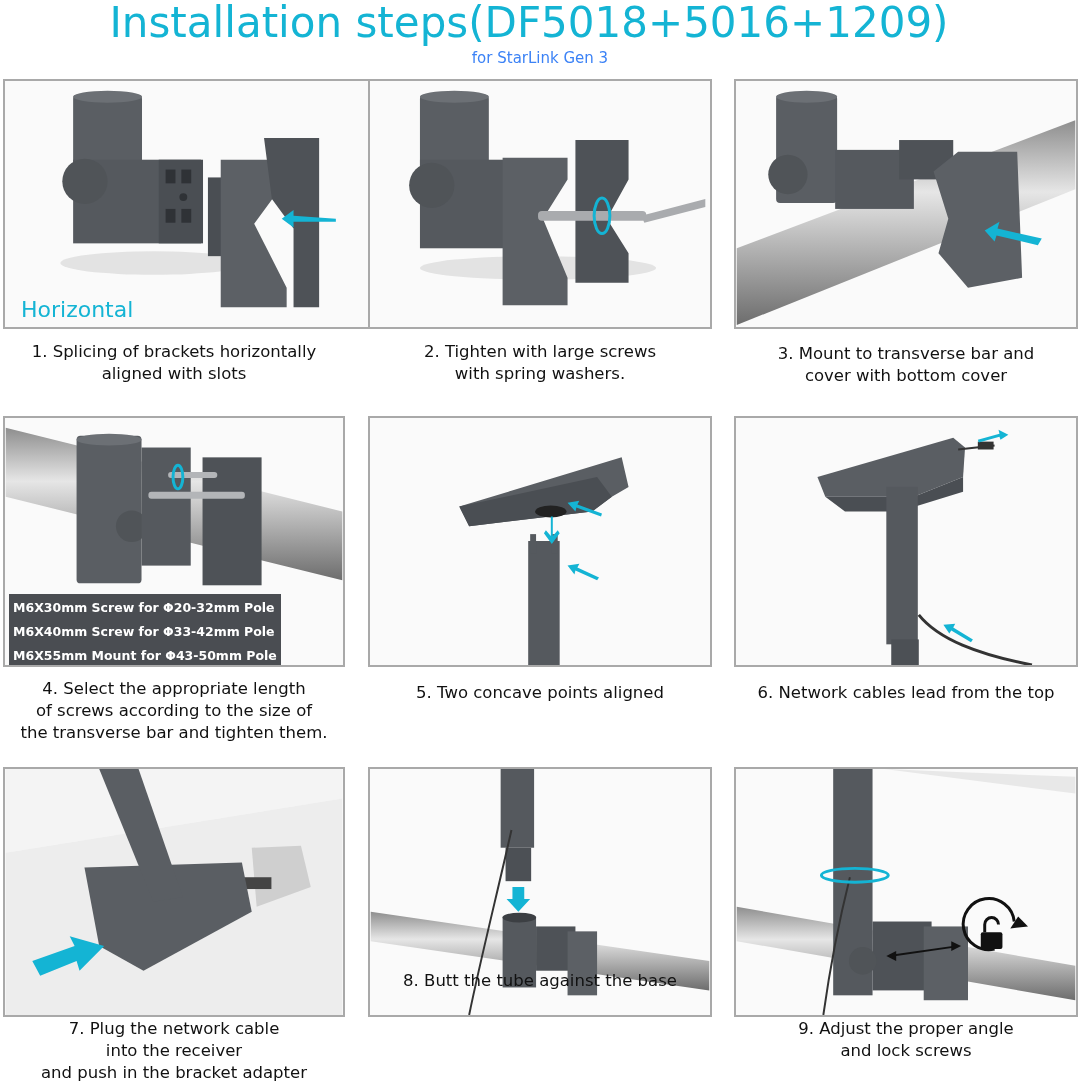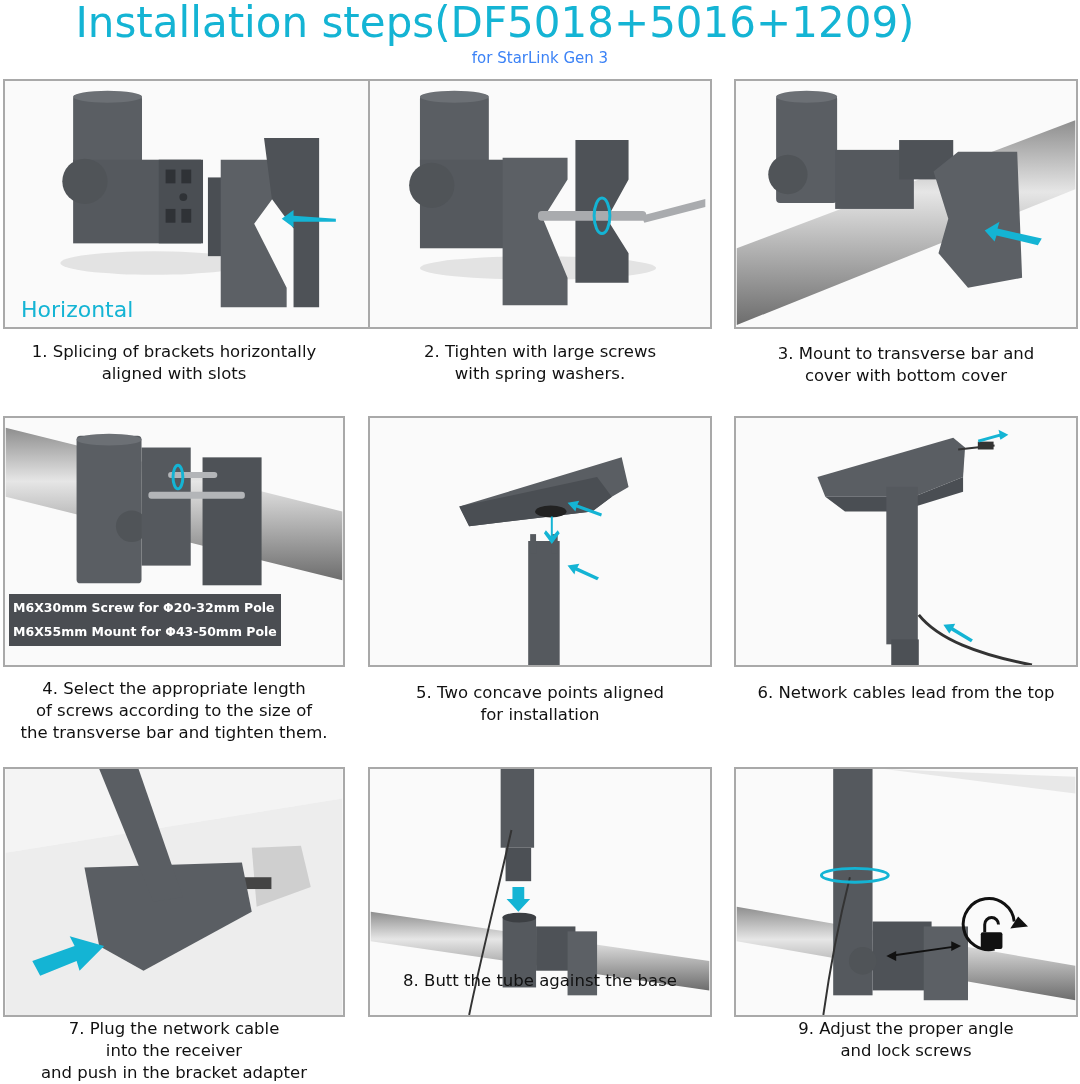--- a/index.html
+++ b/index.html
@@ -1,17 +1,17 @@
 <!DOCTYPE html>
 <html><head>
 <meta charset="utf-8">
 <style>
   html, body { margin: 0; padding: 0; background: #ffffff; }
   body { width: 1080px; height: 1084px; position: relative; overflow: hidden; font-family: "DejaVu Sans", sans-serif; }
-  .title { position: absolute; left: 0; top: 0; width: 990px; text-align: center; color: #14B4D4; font-size: 42px; line-height: 46px; letter-spacing: 0px; font-family: "DejaVu Sans", sans-serif; }
+  .title { position: absolute; left: 0; top: 0; width: 990px; text-align: center; color: #14B4D4; font-size: 42px; line-height: 46px; letter-spacing: 0px; font-family: "DejaVu Sans", sans-serif; padding-left: 34px; }
   .subtitle { position: absolute; left: 0; top: 48px; width: 1080px; text-align: center; color: #3b82f6; font-size: 15px; line-height: 20px; }
   .panel { position: absolute; width: 340px; height: 248px; border: 2px solid #a9a9a9; background: #fafafa; overflow: hidden; box-sizing: border-box; }
   .panel svg { position: absolute; left: 0; top: 0; width: 100%; height: 100%; }
   .caption { position: absolute; width: 360px; text-align: center; color: #111; font-size: 16.5px; line-height: 22px; }
   .overlay-label { position: absolute; left: 16px; top: 216px; color: #14B4D4; font-size: 22px; }
   .screw-table { position: absolute; left: 4px; top: 176px; background: #4a4d52; padding: 2px 4px; }
   .screw-row { color: #ffffff; font-size: 12.5px; line-height: 24px; font-weight: bold; white-space: nowrap; font-family: "DejaVu Sans", sans-serif; }
 </style>
 </head>
 <body>
@@ -97,20 +97,21 @@
     <ellipse cx="105" cy="22" rx="33" ry="6" fill="#6c7075"></ellipse>
     <circle cx="128" cy="110" r="16" fill="#505458"></circle>
     <rect x="138" y="30" width="50" height="120" fill="#55595e"></rect>
     <rect x="200" y="40" width="60" height="130" fill="#4e5257"></rect>
     <rect x="145" y="75" width="98" height="7" rx="3" fill="#b3b5b8"></rect>
     <rect x="165" y="55" width="50" height="6" rx="3" fill="#b3b5b8"></rect>
     <ellipse cx="175" cy="60" rx="5" ry="12" fill="none" stroke="#14B4D4" stroke-width="3"></ellipse>
   </svg>
   <div class="screw-table">
     <div class="screw-row">M6X30mm Screw for Φ20-32mm Pole</div>
+    <div class="screw-row">M6X40mm Screw for Φ33-42mm Pole</div>
     <div class="screw-row">M6X55mm Mount for Φ43-50mm Pole</div>
   </div>
 </div>
 <div class="caption" style="left:-6px; top:678px;">
   <div>4. Select the appropriate length</div>
   <div>of screws according to the size of</div>
   <div>the transverse bar and tighten them.</div>
 </div>
 
 <div class="panel" style="left:368px; top:416px; width:344px; height:251px;">
@@ -121,21 +122,20 @@
     <rect x="160" y="125" width="32" height="126" fill="#55595e"></rect>
     <rect x="162" y="118" width="6" height="20" fill="#55595e"></rect>
       <rect x="184" y="118" width="6" height="20" fill="#55595e"></rect>
     <polygon points="183,100 183,120 178,114 176,117 184,128 192,117 190,114 185,120 185,100" fill="#14B4D4"></polygon>
     <polygon points="235,97 210,88 212,84 200,86 208,95 209,91 234,100" fill="#14B4D4"></polygon>
     <polygon points="232,162 210,152 212,148 200,150 207,159 208,155 230,165" fill="#14B4D4"></polygon>
   </svg>
 </div>
 <div class="caption" style="left:360px; top:682px;">
   <div>5. Two concave points aligned</div>
-  <div>for installation</div>
 </div>
 
 <div class="panel" style="left:734px; top:416px; width:344px; height:251px;">
   <svg viewBox="0 0 344 251">
     <polygon points="82,60 220,20 232,30 230,60 180,80 90,80" fill="#5a5e63"></polygon>
     <polygon points="90,80 180,80 230,60 230,75 165,95 110,95" fill="#4a4e53"></polygon>
     <rect x="152" y="70" width="32" height="160" fill="#55595e"></rect>
     <rect x="157" y="225" width="28" height="26" fill="#4c5055"></rect>
     <path d="M185 200 C205 225 245 240 300 251" stroke="#333" stroke-width="3" fill="none"></path>
     <path d="M225 32 L262 28" stroke="#333" stroke-width="2"></path>

